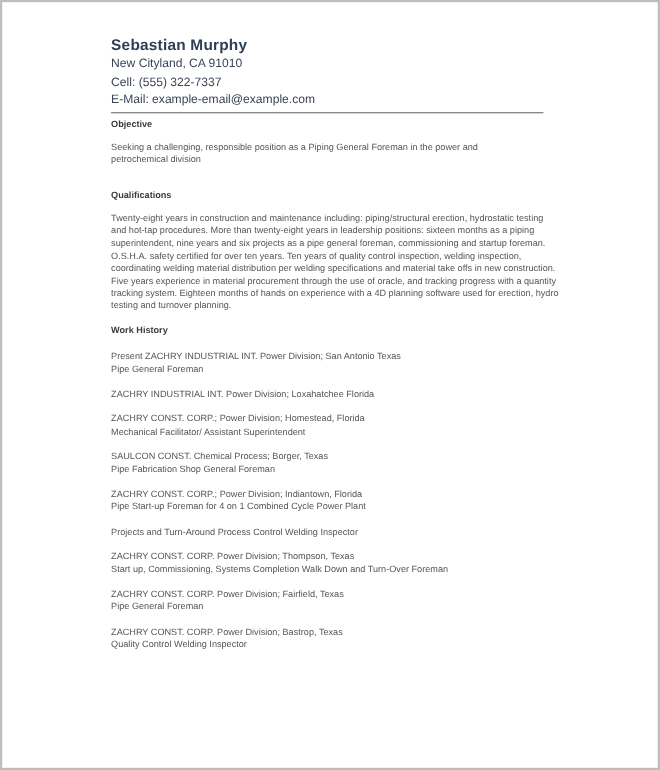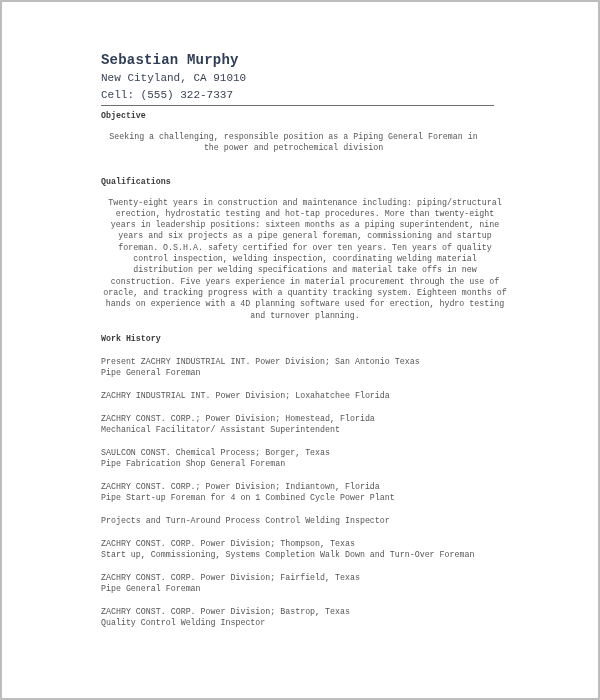--- a/index.html
+++ b/index.html
@@ -5,57 +5,58 @@
     html, body { margin: 0; padding: 0; background: #ffffff; }
     body { width: 600px; height: 700px; overflow: hidden; }
     .page {
       position: relative;
       width: 596px; height: 696px;
       border: 2px solid #bdbdbd;
       background: #ffffff;
     }
     .content {
       position: absolute;
-      left: 99px; top: 48px;
+      left: 99px; top: 28px;
       width: 410px;
-      font-family: Liberation Mono, monospace;
+      font-family: Liberation Sans, sans-serif;
       color: #4a4a4a;
     }
     .name {
       font-size: 14px; font-weight: bold; color: #2f3e55;
       line-height: 20px; margin: 0; letter-spacing: 0.2px;
     }
     .contact-line {
       font-size: 11px; line-height: 16.5px; color: #3a4456; margin: 0;
     }
     .separator {
       margin-top: 2px;
       width: 393px;
       height: 0;
       border-bottom: 1px solid #6e6e6e;
     }
     .section-heading {
       font-size: 8.3px; font-weight: bold; color: #3a3a3a;
       line-height: 11px; margin: 0;
     }
     .para {
-      font-size: 8.3px; line-height: 11.3px; color: #555555; margin: 0; text-align: center;
+      font-size: 8.3px; line-height: 11.3px; color: #555555; margin: 0;
     }
     .job { margin: 0; }
     .job-line { font-size: 8.3px; line-height: 11.3px; color: #555555; margin: 0; white-space: nowrap; }
   </style>
 </head>
 <body>
 
 <div class="page">
   <div class="content">
 
     <p class="name">Sebastian Murphy</p>
     <p class="contact-line">New Cityland, CA 91010</p>
     <p class="contact-line">Cell: (555) 322-7337</p>
+    <p class="contact-line">E-Mail: example-email@example.com</p>
     <div class="separator"></div>
 
     <p class="section-heading" style="margin-top:4px;">Objective</p>
     <p class="para" style="margin-top:10px; width:385px;">Seeking a challenging, responsible position as a Piping General Foreman in the power and petrochemical division</p>
 
     <p class="section-heading" style="margin-top:22px;">Qualifications</p>
     <p class="para" style="margin-top:10px; width:408px;">Twenty-eight years in construction and maintenance including: piping/structural erection, hydrostatic testing and hot-tap procedures. More than twenty-eight years in leadership positions: sixteen months as a piping superintendent, nine years and six projects as a pipe general foreman, commissioning and startup foreman. O.S.H.A. safety certified for over ten years. Ten years of quality control inspection, welding inspection, coordinating welding material distribution per welding specifications and material take offs in new construction. Five years experience in material procurement through the use of oracle, and tracking progress with a quantity tracking system. Eighteen months of hands on experience with a 4D planning software used for erection, hydro testing and turnover planning.</p>
 
     <p class="section-heading" style="margin-top:12px;">Work History</p>
 

